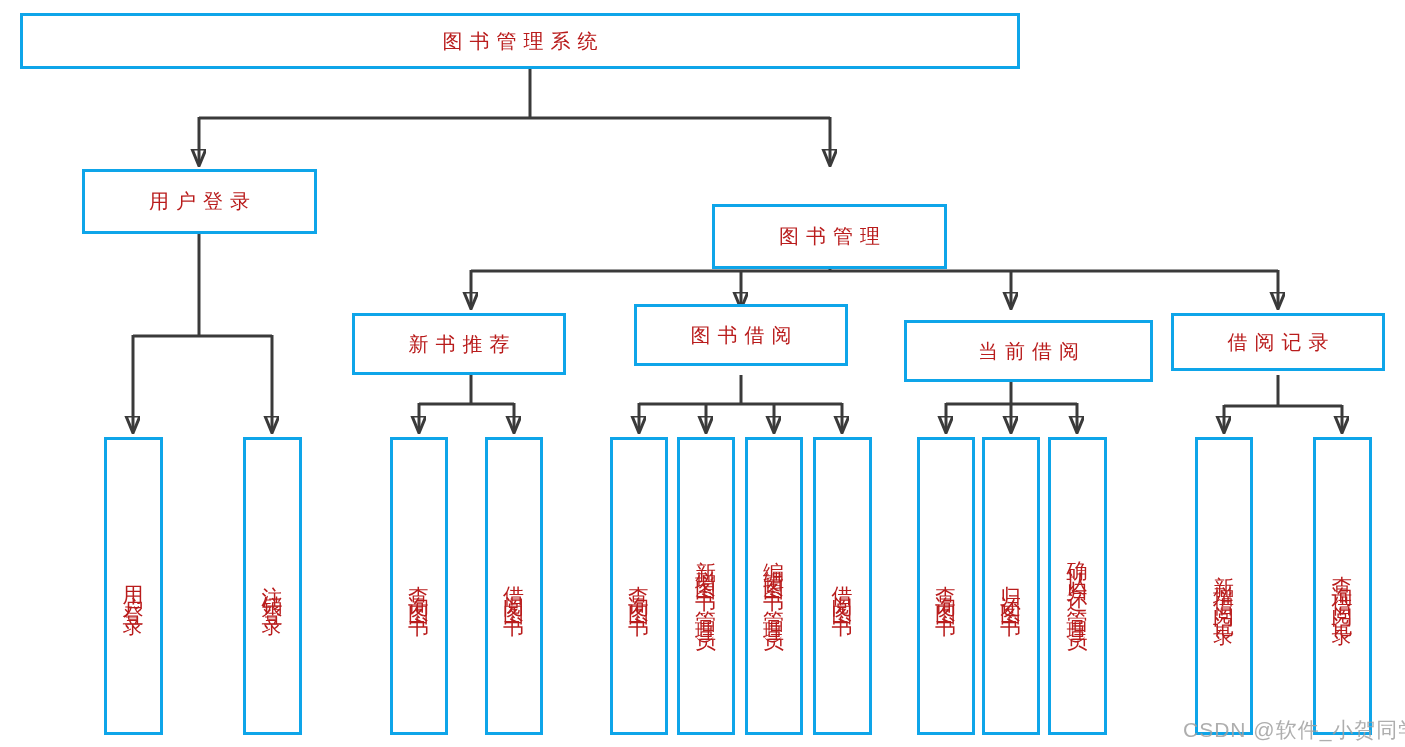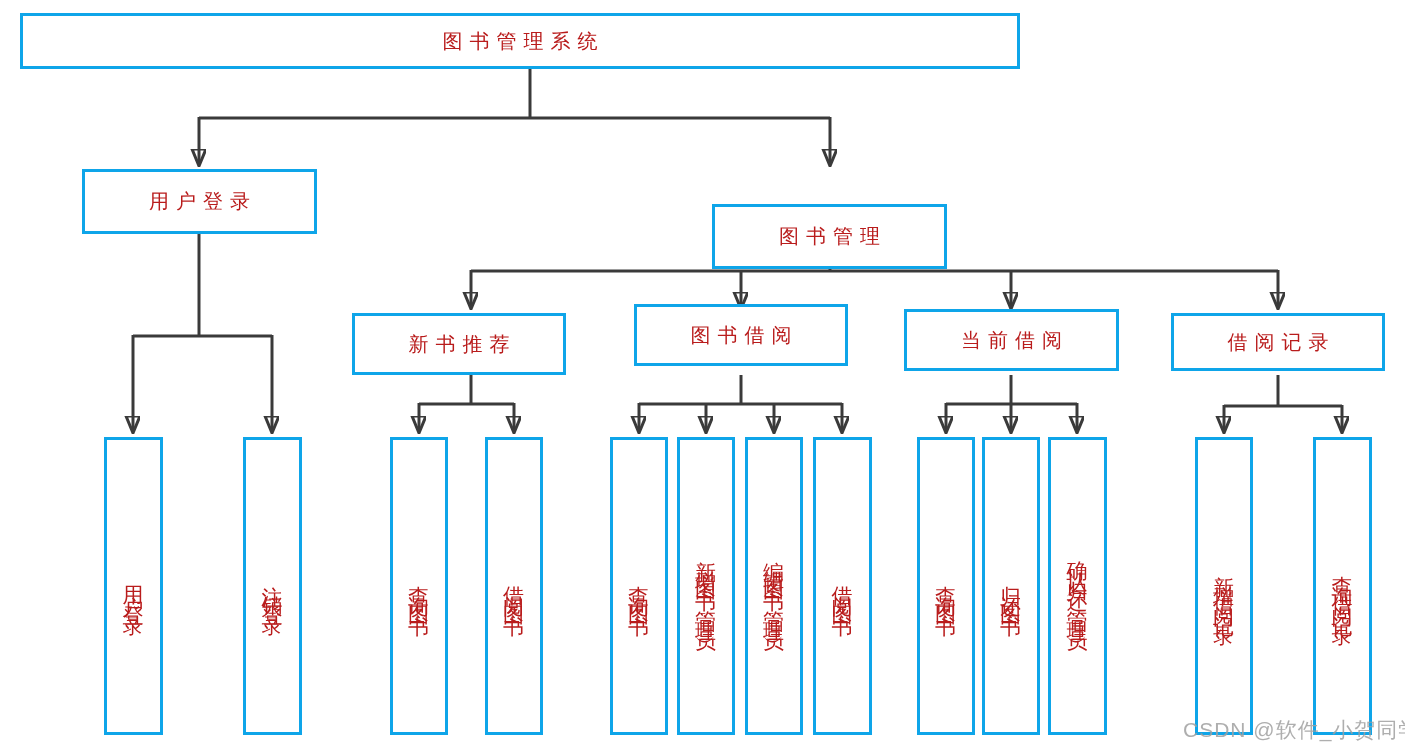--- a/index.html
+++ b/index.html
@@ -135,21 +135,21 @@
   <div class="box hlabel" style="left:20px; top:13px; width:1000px; height:56px;">图书管理系统</div>
 
   <div class="box hlabel" style="left:82px; top:169px; width:235px; height:65px;">用户登录</div>
 
   <div class="box hlabel" style="left:712px; top:169px; width:235px; height:65px;margin-top:35px;">图书管理</div>
 
   <div class="box hlabel" style="left:352px; top:313px; width:214px; height:62px;">新书推荐</div>
 
   <div class="box hlabel" style="left:634px; top:304px; width:214px; height:62px;">图书借阅</div>
 
-  <div class="box hlabel" style="left:904px; top:309px; width:215px; height:62px;">当前借阅</div>
+  <div class="box hlabel" style="left:904px; top:320px; width:249px; height:62px;">当前借阅</div>
 
   <div class="box hlabel" style="left:1171px; top:313px; width:214px; height:58px;">借阅记录</div>
 
   <div class="box leaf" style="left:104px; top:437px; width:59px; height:298px;">用户登录</div>
 
   <div class="box leaf" style="left:243px; top:437px; width:59px; height:298px;">注销登录</div>
 
   <div class="box leaf" style="left:390px; top:437px; width:58px; height:298px;">查询图书</div>
 
   <div class="box leaf" style="left:485px; top:437px; width:58px; height:298px;">借阅图书</div>

